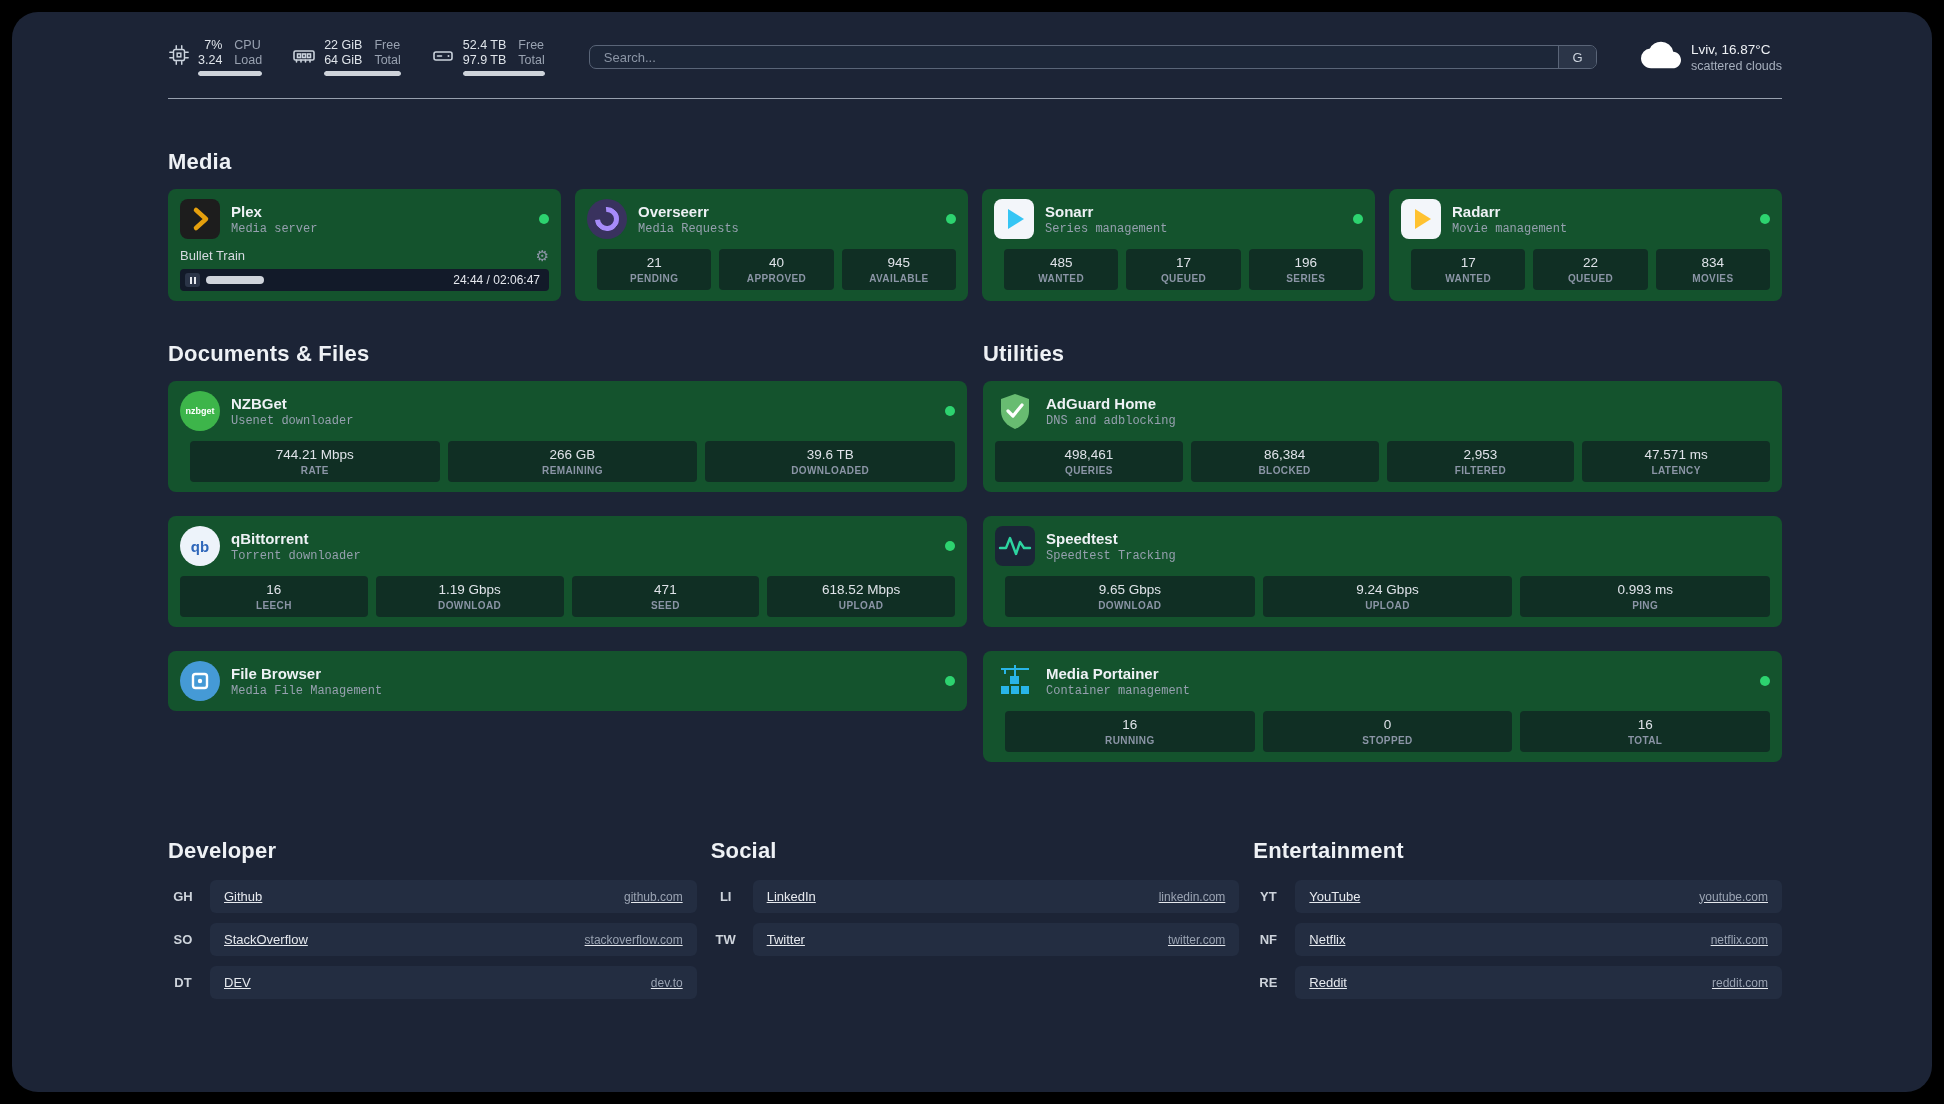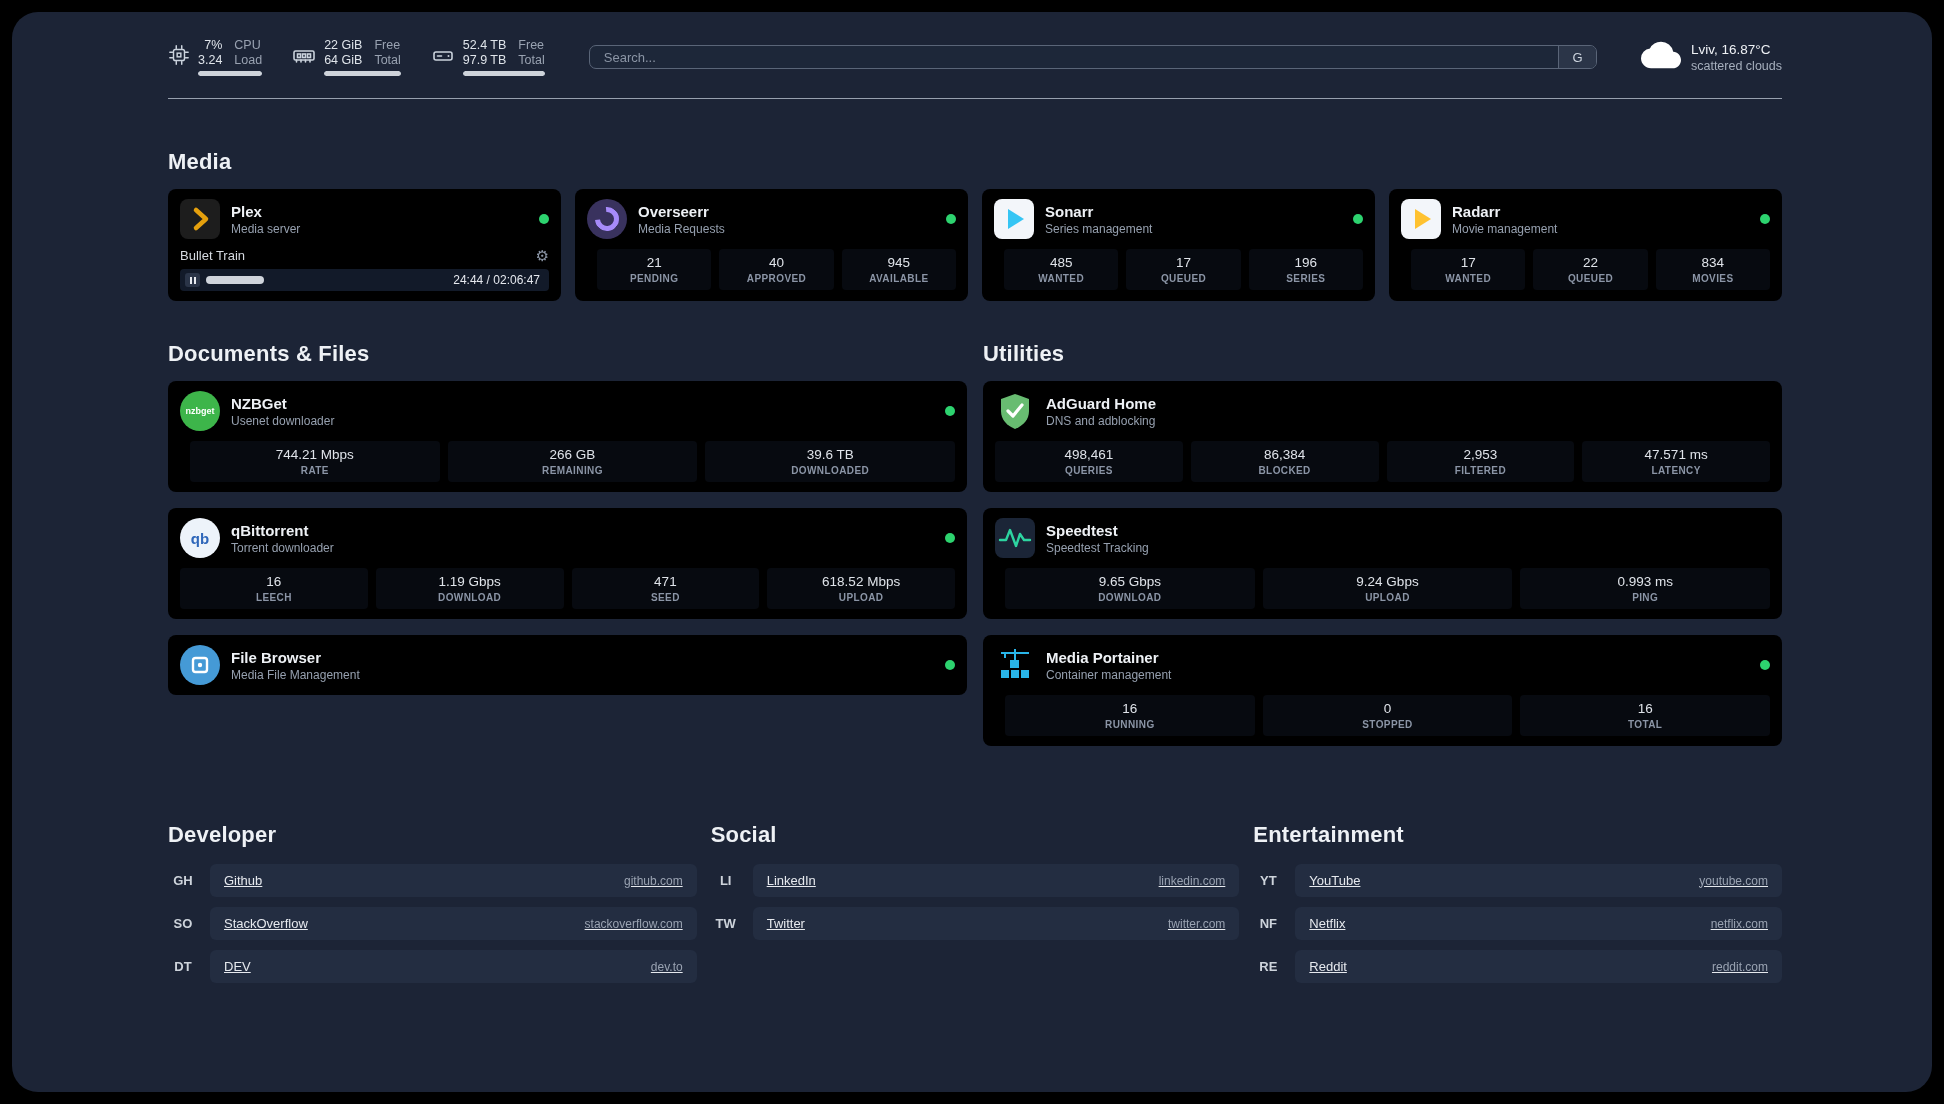--- a/index.html
+++ b/index.html
@@ -49,31 +49,31 @@
   .weather-loc { font-size: 13.5px; color: #eef1f5; }
   .weather-cond { font-size: 12.5px; color: #a6afbd; margin-top: 2px; }
 
   .divider { margin-top: 22px; border-bottom: 1px solid #97a0ae; }
 
   
   h2.section-title { font-size: 22px; font-weight: 600; color: #eef1f5; letter-spacing: 0.2px; }
   .section-media { margin-top: 50px; }
   .media-grid { display: grid; grid-template-columns: repeat(4, 1fr); gap: 14px; margin-top: 14px; }
   .two-col { display: grid; grid-template-columns: 1fr 1fr; gap: 16px; margin-top: 40px; }
-  .col-stack { display: flex; flex-direction: column; gap: 16px; margin-top: 14px; }
+  .col-stack { display: flex; flex-direction: column; gap: 24px; margin-top: 14px; }
 
   
-  .card { background: #000000; border-radius: 8px; padding: 10px 12px; }
+  .card { background: #14532d; border-radius: 8px; padding: 10px 12px; }
   .svc-header { display: flex; align-items: center; gap: 11px; cursor: pointer; }
   .svc-icon {
     width: 40px; height: 40px; border-radius: 8px; flex: none;
     display: flex; align-items: center; justify-content: center; overflow: hidden;
   }
   .svc-name { font-size: 15px; font-weight: 600; color: #eef1f5; }
-  .svc-desc { font-size: 12px; color: #96a0af; margin-top: 2px; }
+  .svc-desc { font-size: 12px; color: #96a0af; margin-top: 2px; font-family: Liberation Mono, monospace; }
   .dot { width: 10px; height: 10px; border-radius: 50%; background: #2dd36f; margin-left: auto; flex: none; }
   .stats { display: grid; gap: 8px; margin-top: 10px; }
   .stats-3 { grid-template-columns: repeat(3, 1fr); padding-left: 10px; }
   .stats-4 { grid-template-columns: repeat(4, 1fr); }
   .stat { background: rgba(12, 18, 30, 0.55); border-radius: 4px; padding: 6px 4px; text-align: center; }
   .stat-value { font-size: 13.5px; color: #dfe3e9; }
   .stat-label { font-size: 10px; font-weight: 700; color: #8b95a6; letter-spacing: 0.4px; margin-top: 3px; }
 
   
   .player { margin-top: 9px; }

